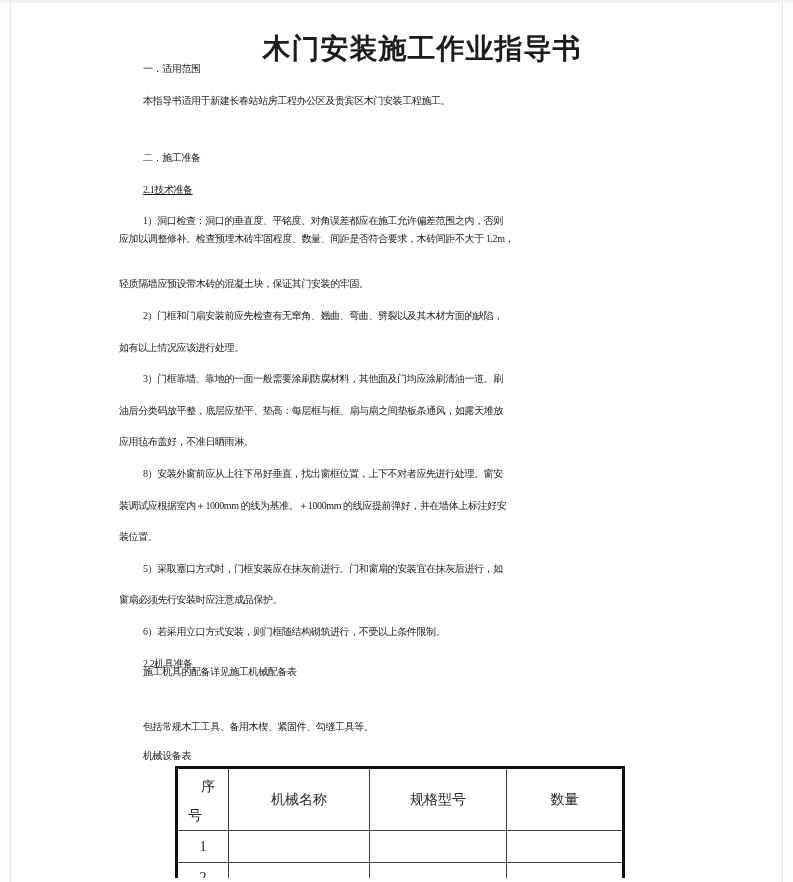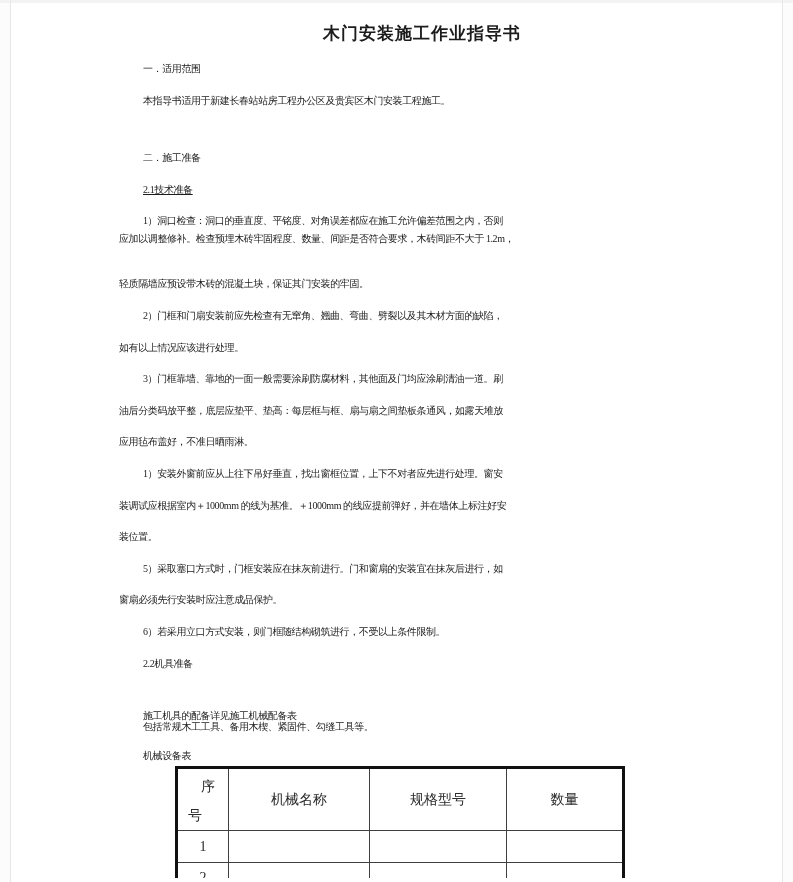--- a/index.html
+++ b/index.html
@@ -11,21 +11,21 @@
   .top-strip{position:absolute;left:0;top:0;width:793px;height:3px;background:#f3f3f3;}
   .edge{position:absolute;top:0;bottom:0;width:1px;background:#e7e7e7;}
   .edge.left{left:10px;}
   .edge.right{left:782px;}
   .gutter{position:absolute;top:0;bottom:0;background:#fcfcfc;}
   .gutter.left{left:0;width:10px;}
   .gutter.right{left:783px;width:10px;}
 
   .doc-title{
     position:absolute;left:119px;width:554px;top:11px;
-    text-align:center;font-size:17px;font-weight:bold;letter-spacing:1px;
+    text-align:center;font-size:28px;font-weight:bold;letter-spacing:1px;
     transform:translateX(26px);white-space:nowrap;
   }
   .line{
     position:absolute;left:119px;height:31.6px;line-height:31.6px;
     font-size:10px;letter-spacing:-0.4px;white-space:pre;
   }
   .line.first{padding-left:24px;}
 
   .table-clip{
     position:absolute;left:175px;top:766px;width:454px;height:112px;overflow:hidden;
@@ -63,28 +63,28 @@
     <div class="line first" style="top: 142px;">二．施工准备</div>
     <div class="line first" style="top: 173.6px; text-decoration: underline;">2.1技术准备</div>
     <div class="line first" style="top: 205.2px;">1）洞口检查：洞口的垂直度、平铭度、对角误差都应在施工允许偏差范围之内，否则</div>
     <div class="line" style="top: 223px; text-align: right;">应加以调整修补。检查预埋木砖牢固程度、数量、间距是否符合要求，木砖间距不大于 1.2m，</div>
     <div class="line" style="top: 268.4px;">轻质隔墙应预设带木砖的混凝土块，保证其门安装的牢固。</div>
     <div class="line first" style="top: 300px;">2）门框和门扇安装前应先检查有无窜角、翘曲、弯曲、劈裂以及其木材方面的缺陷，</div>
     <div class="line" style="top: 331.6px;">如有以上情况应该进行处理。</div>
     <div class="line first" style="top: 363.2px;">3）门框靠墙、靠地的一面一般需要涂刷防腐材料，其他面及门均应涂刷清油一道。刷</div>
     <div class="line" style="top: 394.8px;">油后分类码放平整，底层应垫平、垫高：每层框与框、扇与扇之间垫板条通风，如露天堆放</div>
     <div class="line" style="top: 426.4px;">应用毡布盖好，不准日晒雨淋。</div>
-    <div class="line first" style="top: 458px;">1）安装外窗前应从上往下吊好垂直，找出窗框位置，上下不对者应先进行处理。窗安</div>
+    <div class="line first" style="top: 458px;">8）安装外窗前应从上往下吊好垂直，找出窗框位置，上下不对者应先进行处理。窗安</div>
     <div class="line" style="top: 489.6px; text-align: center;">装调试应根据室内＋1000mm 的线为基准。＋1000mm 的线应提前弹好，并在墙体上标注好安</div>
     <div class="line" style="top: 521.2px;">装位置。</div>
     <div class="line first" style="top: 552.8px;">5）采取塞口方式时，门框安装应在抹灰前进行。门和窗扇的安装宜在抹灰后进行，如</div>
     <div class="line" style="top: 584.4px;">窗扇必须先行安装时应注意成品保护。</div>
     <div class="line first" style="top: 616px;">6）若采用立口方式安装，则门框随结构砌筑进行，不受以上条件限制。</div>
     <div class="line first" style="top: 647.6px;">2.2机具准备</div>
-    <div class="line first" style="top: 701px; font-family: Liberation Mono, monospace;">施工机具的配备详见施工机械配备表</div>
+    <div class="line first" style="top: 656px;">施工机具的配备详见施工机械配备表</div>
     <div class="line first" style="top: 710.8px;">包括常规木工工具、备用木楔、紧固件、勾缝工具等。</div>
     <div class="line first" style="top: 740px;">机械设备表</div>
   </div>
 
 <div class="table-clip">
   <table class="mech">
     <colgroup>
       <col style="width:52px">
         <col style="width:141px">
         <col style="width:137px">

